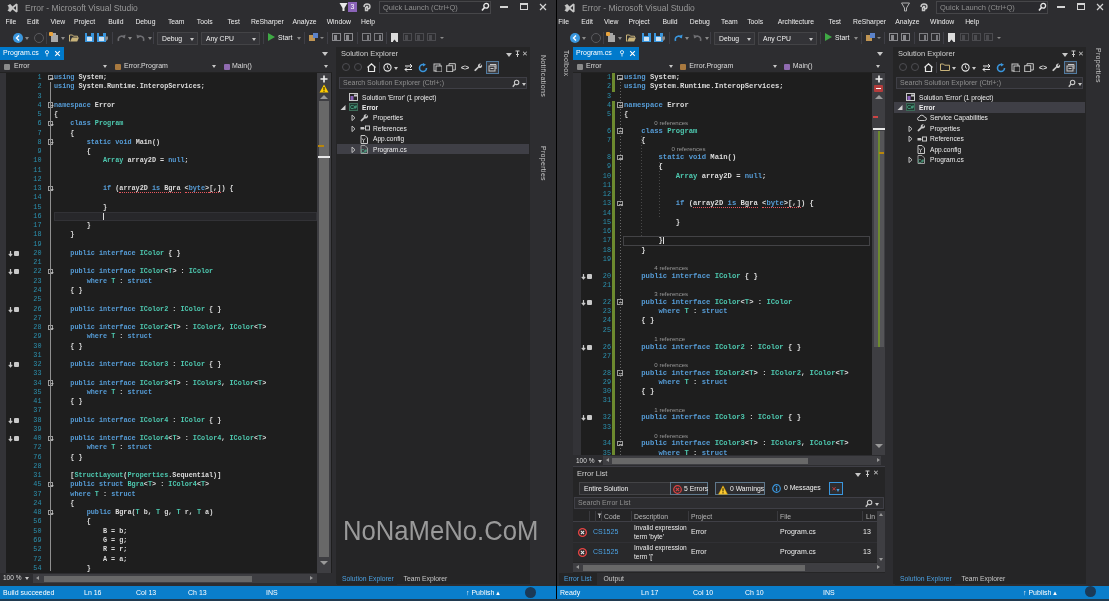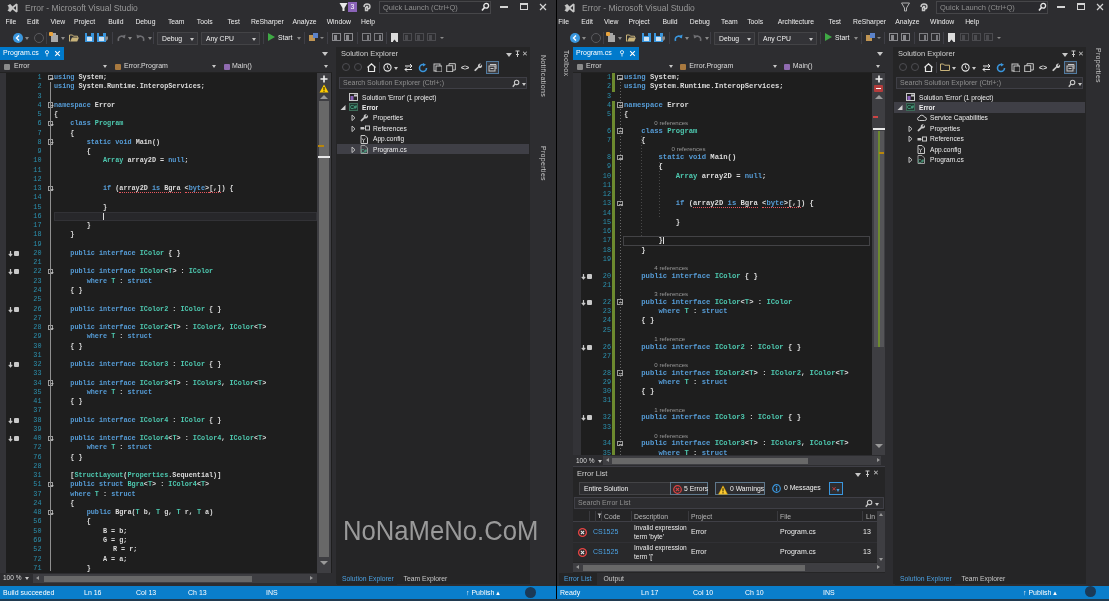--- a/index.html
+++ b/index.html
@@ -259,39 +259,39 @@
     <div class="abs lnum" style="left:0;top:424.88px;width:41.5px;height:9.26px;">39</div>
     <div class="abs lnum" style="left:0;top:434.14px;width:41.5px;height:9.26px;">40</div>
     <div class="abs code" style="left:54px;top:434.14px;height:9.26px;">    <i class="k">public</i> <i class="k">interface</i> <i class="t">IColor4</i>&lt;<i class="t">T</i>&gt; : <i class="t">IColor4</i>, <i class="t">IColor</i>&lt;<i class="t">T</i>&gt;</div>
     <div class="abs lnum" style="left:0;top:443.40px;width:41.5px;height:9.26px;">72</div>
     <div class="abs code" style="left:54px;top:443.40px;height:9.26px;">        <i class="k">where</i> <i class="t">T</i> : <i class="k">struct</i></div>
     <div class="abs lnum" style="left:0;top:452.66px;width:41.5px;height:9.26px;">76</div>
     <div class="abs code" style="left:54px;top:452.66px;height:9.26px;">    { }</div>
     <div class="abs lnum" style="left:0;top:461.92px;width:41.5px;height:9.26px;">28</div>
     <div class="abs lnum" style="left:0;top:471.18px;width:41.5px;height:9.26px;">31</div>
     <div class="abs code" style="left:54px;top:471.18px;height:9.26px;">    [<i class="t">StructLayout</i>(<i class="t">Properties</i>.Sequential)]</div>
-    <div class="abs lnum" style="left:0;top:480.44px;width:41.5px;height:9.26px;">51</div>
+    <div class="abs lnum" style="left:0;top:480.44px;width:41.5px;height:9.26px;">45</div>
     <div class="abs code" style="left:54px;top:480.44px;height:9.26px;">    <i class="k">public</i> <i class="k">struct</i> <i class="t">Bgra</i>&lt;<i class="t">T</i>&gt; : <i class="t">IColor4</i>&lt;<i class="t">T</i>&gt;</div>
     <div class="abs lnum" style="left:0;top:489.70px;width:41.5px;height:9.26px;">37</div>
     <div class="abs code" style="left:54px;top:489.70px;height:9.26px;">    <i class="k">where</i> <i class="t">T</i> : <i class="k">struct</i></div>
     <div class="abs lnum" style="left:0;top:498.96px;width:41.5px;height:9.26px;">24</div>
     <div class="abs code" style="left:54px;top:498.96px;height:9.26px;">    {</div>
     <div class="abs lnum" style="left:0;top:508.22px;width:41.5px;height:9.26px;">48</div>
     <div class="abs code" style="left:54px;top:508.22px;height:9.26px;">        <i class="k">public</i> Bgra(<i class="t">T</i> b, <i class="t">T</i> g, <i class="t">T</i> r, <i class="t">T</i> a)</div>
     <div class="abs lnum" style="left:0;top:517.48px;width:41.5px;height:9.26px;">56</div>
     <div class="abs code" style="left:54px;top:517.48px;height:9.26px;">        {</div>
     <div class="abs lnum" style="left:0;top:526.74px;width:41.5px;height:9.26px;">50</div>
     <div class="abs code" style="left:54px;top:526.74px;height:9.26px;">            B = b;</div>
     <div class="abs lnum" style="left:0;top:536.00px;width:41.5px;height:9.26px;">69</div>
     <div class="abs code" style="left:54px;top:536.00px;height:9.26px;">            G = g;</div>
     <div class="abs lnum" style="left:0;top:545.26px;width:41.5px;height:9.26px;">52</div>
-    <div class="abs code" style="left:64px;top:545.26px;height:9.26px;">            R = r;</div>
+    <div class="abs code" style="left:54px;top:545.26px;height:9.26px;">            R = r;</div>
     <div class="abs lnum" style="left:0;top:554.52px;width:41.5px;height:9.26px;">72</div>
     <div class="abs code" style="left:54px;top:554.52px;height:9.26px;">            A = a;</div>
-    <div class="abs lnum" style="left:0;top:563.78px;width:41.5px;height:9.26px;">71</div>
+    <div class="abs lnum" style="left:0;top:563.78px;width:41.5px;height:9.26px;">54</div>
     <div class="abs code" style="left:54px;top:563.78px;height:9.26px;">        }</div>
     <div class="obox" style="left:47.5px;top:74.5px;"><svg width="5.5" height="5.5">
         <path d="M1 2.7 L4.5 2.7" stroke="#c8c8c8" stroke-width="0.9"></path>
       </svg></div>
     <div class="obox" style="left:47.5px;top:102.28px;"><svg width="5.5" height="5.5">
         <path d="M1 2.7 L4.5 2.7" stroke="#c8c8c8" stroke-width="0.9"></path>
       </svg></div>
     <div class="obox" style="left:47.5px;top:120.8px;"><svg width="5.5" height="5.5">
         <path d="M1 2.7 L4.5 2.7" stroke="#c8c8c8" stroke-width="0.9"></path>
       </svg></div>

